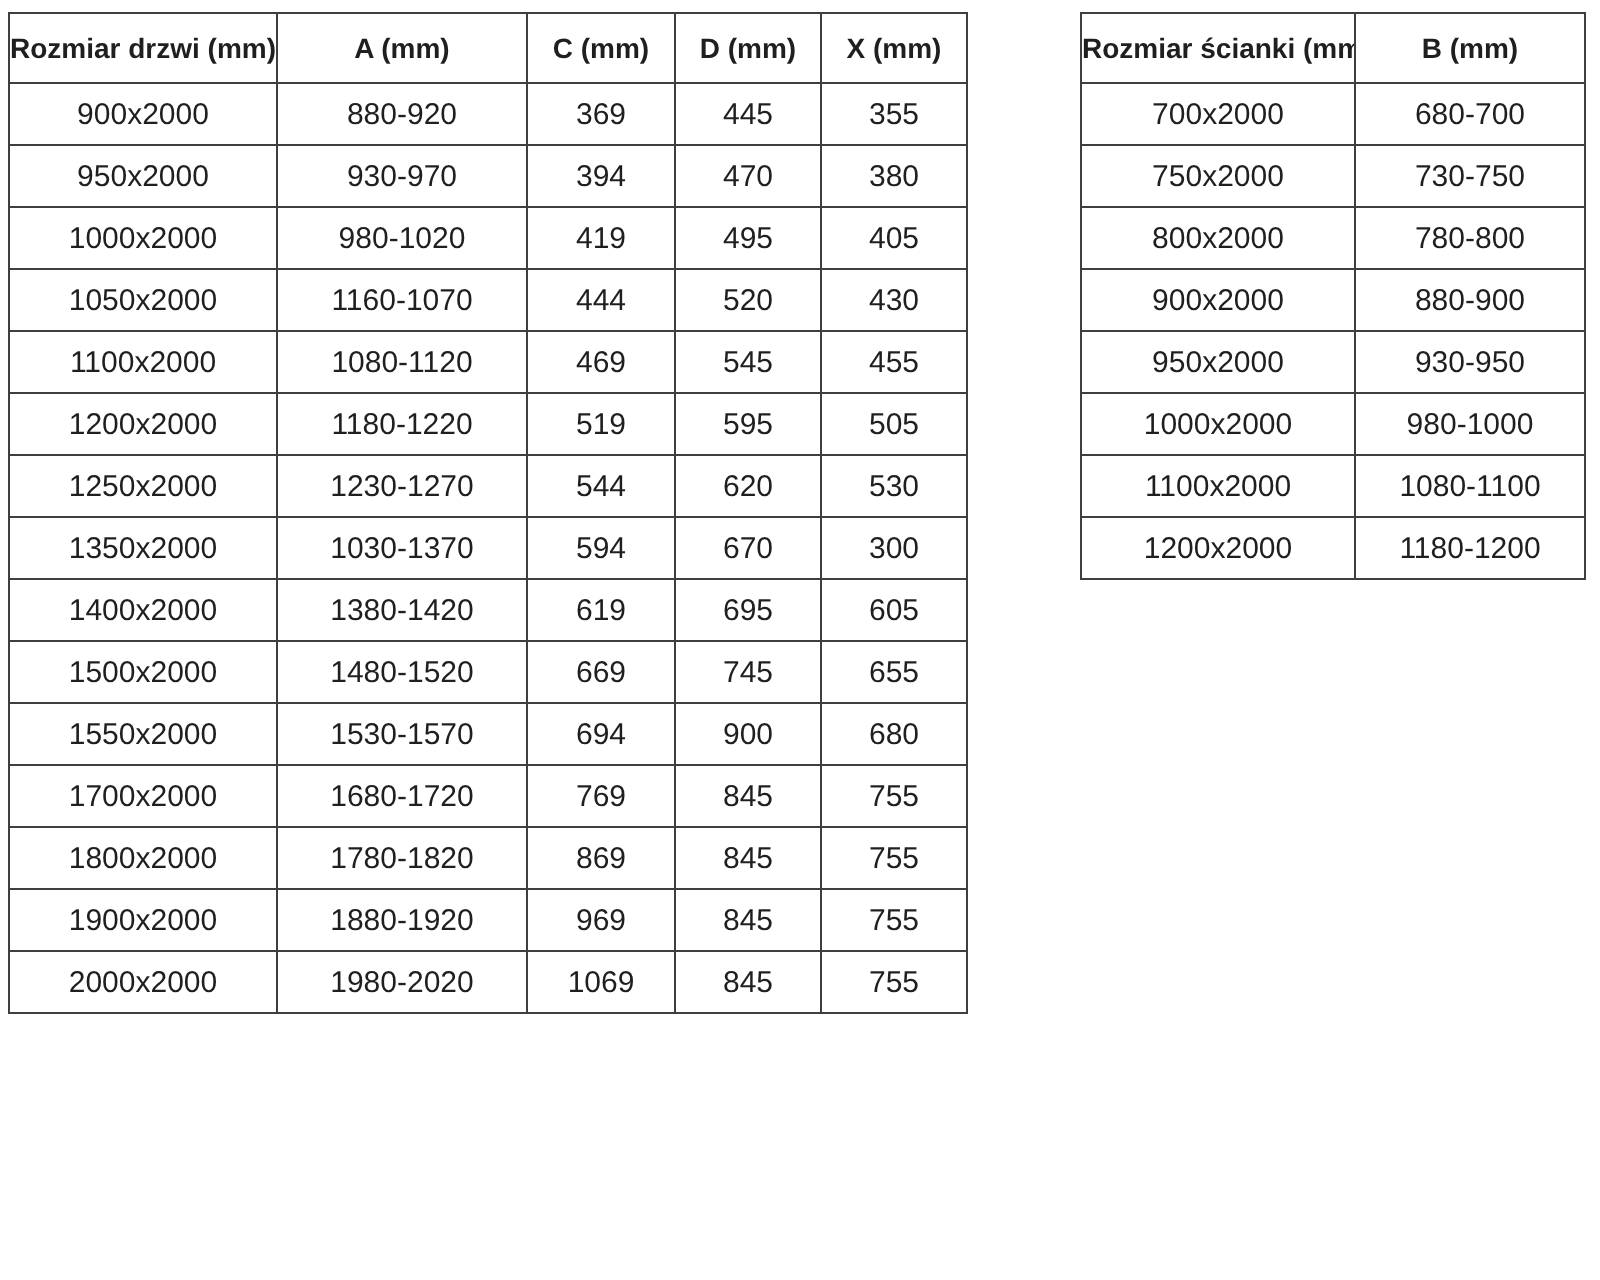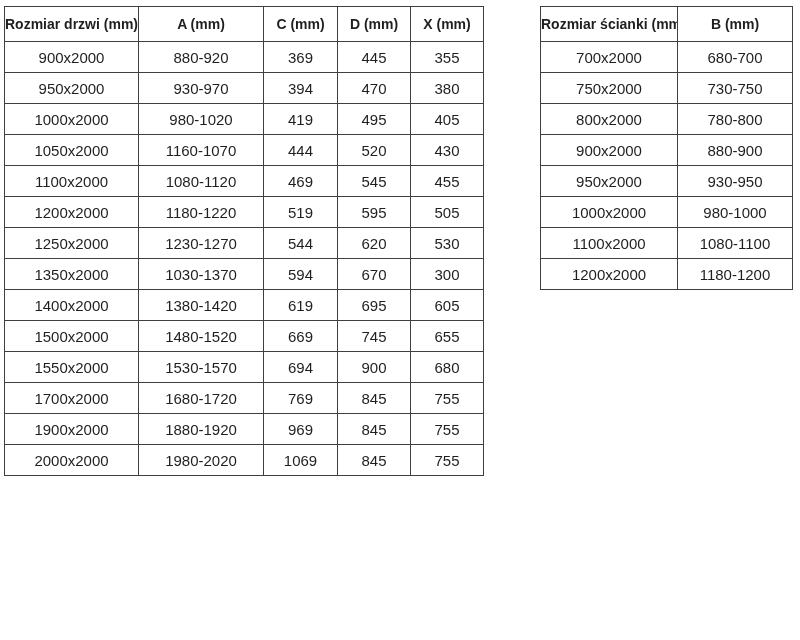--- a/index.html
+++ b/index.html
@@ -146,20 +146,27 @@
           <td>680</td>
         </tr>
         <tr>
           <td>1700x2000</td>
           <td>1680-1720</td>
           <td>769</td>
           <td>845</td>
           <td>755</td>
         </tr>
         <tr>
+          <td>1800x2000</td>
+          <td>1780-1820</td>
+          <td>869</td>
+          <td>845</td>
+          <td>755</td>
+        </tr>
+        <tr>
           <td>1900x2000</td>
           <td>1880-1920</td>
           <td>969</td>
           <td>845</td>
           <td>755</td>
         </tr>
         <tr>
           <td>2000x2000</td>
           <td>1980-2020</td>
           <td>1069</td>

